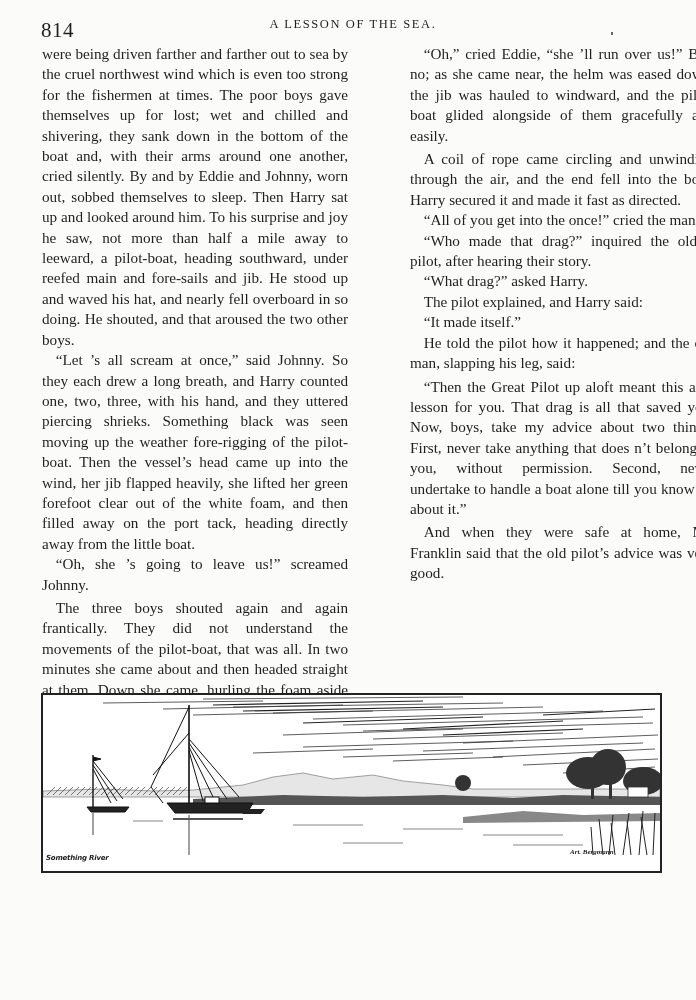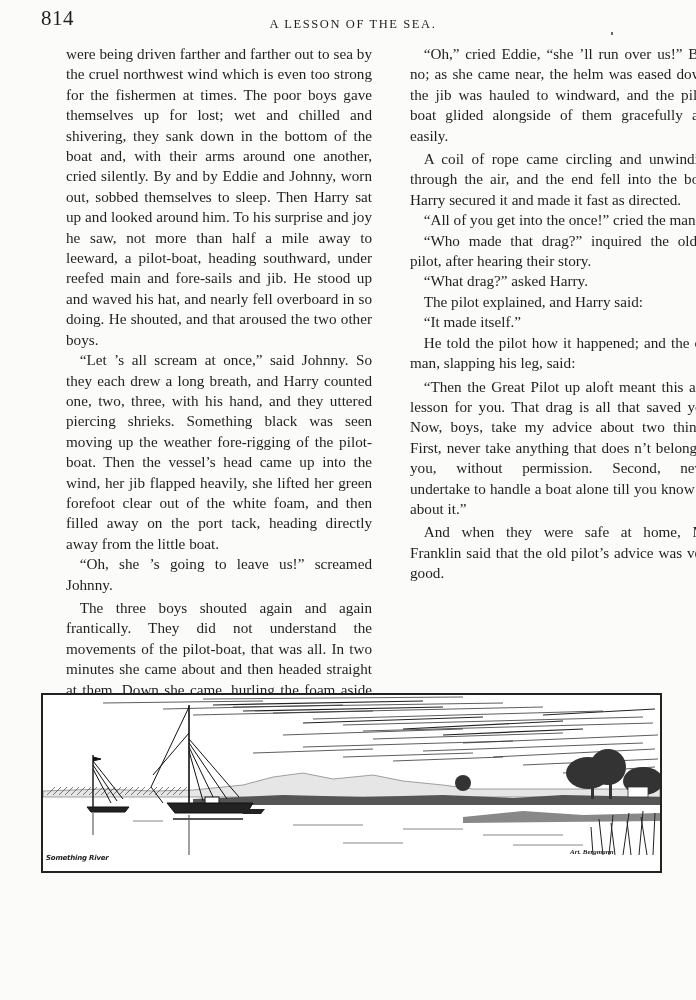--- a/index.html
+++ b/index.html
@@ -1,25 +1,25 @@
 <!DOCTYPE html>
 <html><head>
 <meta charset="utf-8">
 <style>
   html, body { margin: 0; padding: 0; }
   body {
     width: 696px; height: 1000px; background: #fbfbf9; overflow: hidden;
     position: relative; color: #1f1f1f;
     font-family: "Liberation Serif", "DejaVu Serif", serif;
   }
-  .page-number { position: absolute; left: 41px; top: 6px; font-size: 21px; letter-spacing: 0.5px; }
+  .page-number { position: absolute; left: 41px; top: 18px; font-size: 21px; letter-spacing: 0.5px; }
   .running-head { position: absolute; left: 5px; width: 696px; top: 17px; text-align: center; font-size: 12.5px; letter-spacing: 1.6px; }
   .speck { position: absolute; left: 611px; top: 32px; width: 2px; height: 3px; background: #666; }
   .column { position: absolute; top: 44px; font-size: 15.2px; line-height: 20.4px; text-align: justify; }
-  .col-left { left: 42px; width: 306px; margin-left: 24px; }
+  .col-left { left: 42px; width: 306px; }
   .col-right { left: 362px; width: 304px; margin-left: 48px; }
   .column p { margin: 0; text-indent: 0.9em; }
   .column p.noindent { text-indent: 0; }
   .column p.gap { margin-top: 3px; }
   .figure { position: absolute; left: 41px; top: 693px; width: 621px; height: 180px; border: 2px solid #222; border-top-width: 2px; box-sizing: border-box; overflow: hidden; background: #fff; }
   .figure svg { display: block; }
   .caption-left { position: absolute; left: 46px; top: 854px; font-family: "DejaVu Sans", sans-serif; font-size: 7px; font-weight: bold; color: #222; letter-spacing: -0.2px; font-style: italic; }
   .caption-right { position: absolute; left: 570px; top: 848px; font-family: Liberation Serif, serif; font-size: 7px; font-weight: bold; color: #222; font-style: italic; }
 </style>
 </head>

